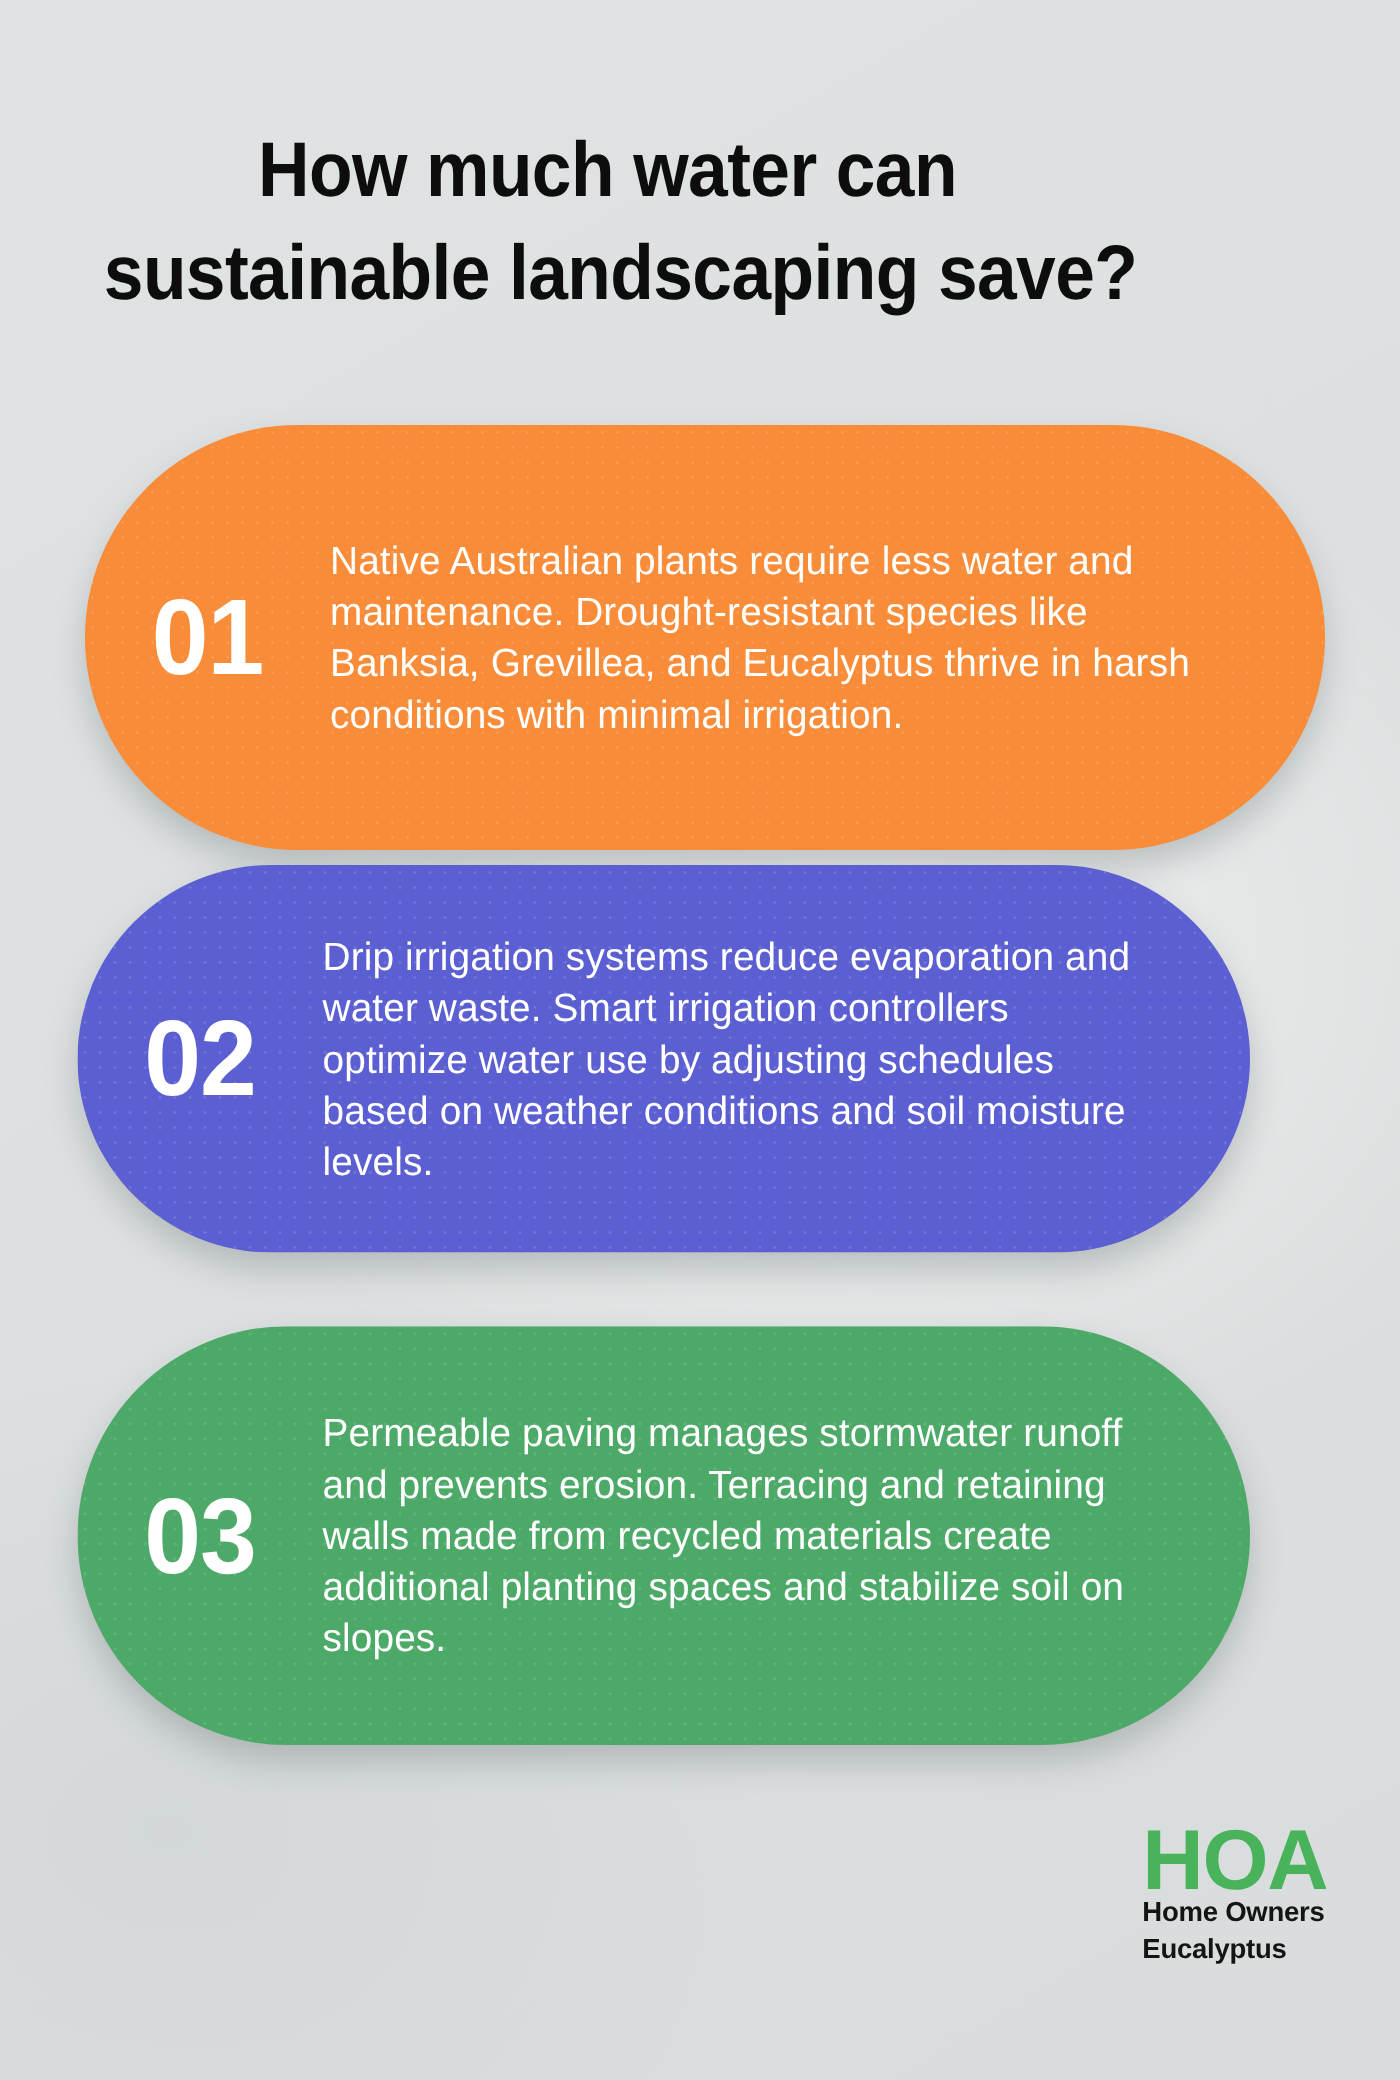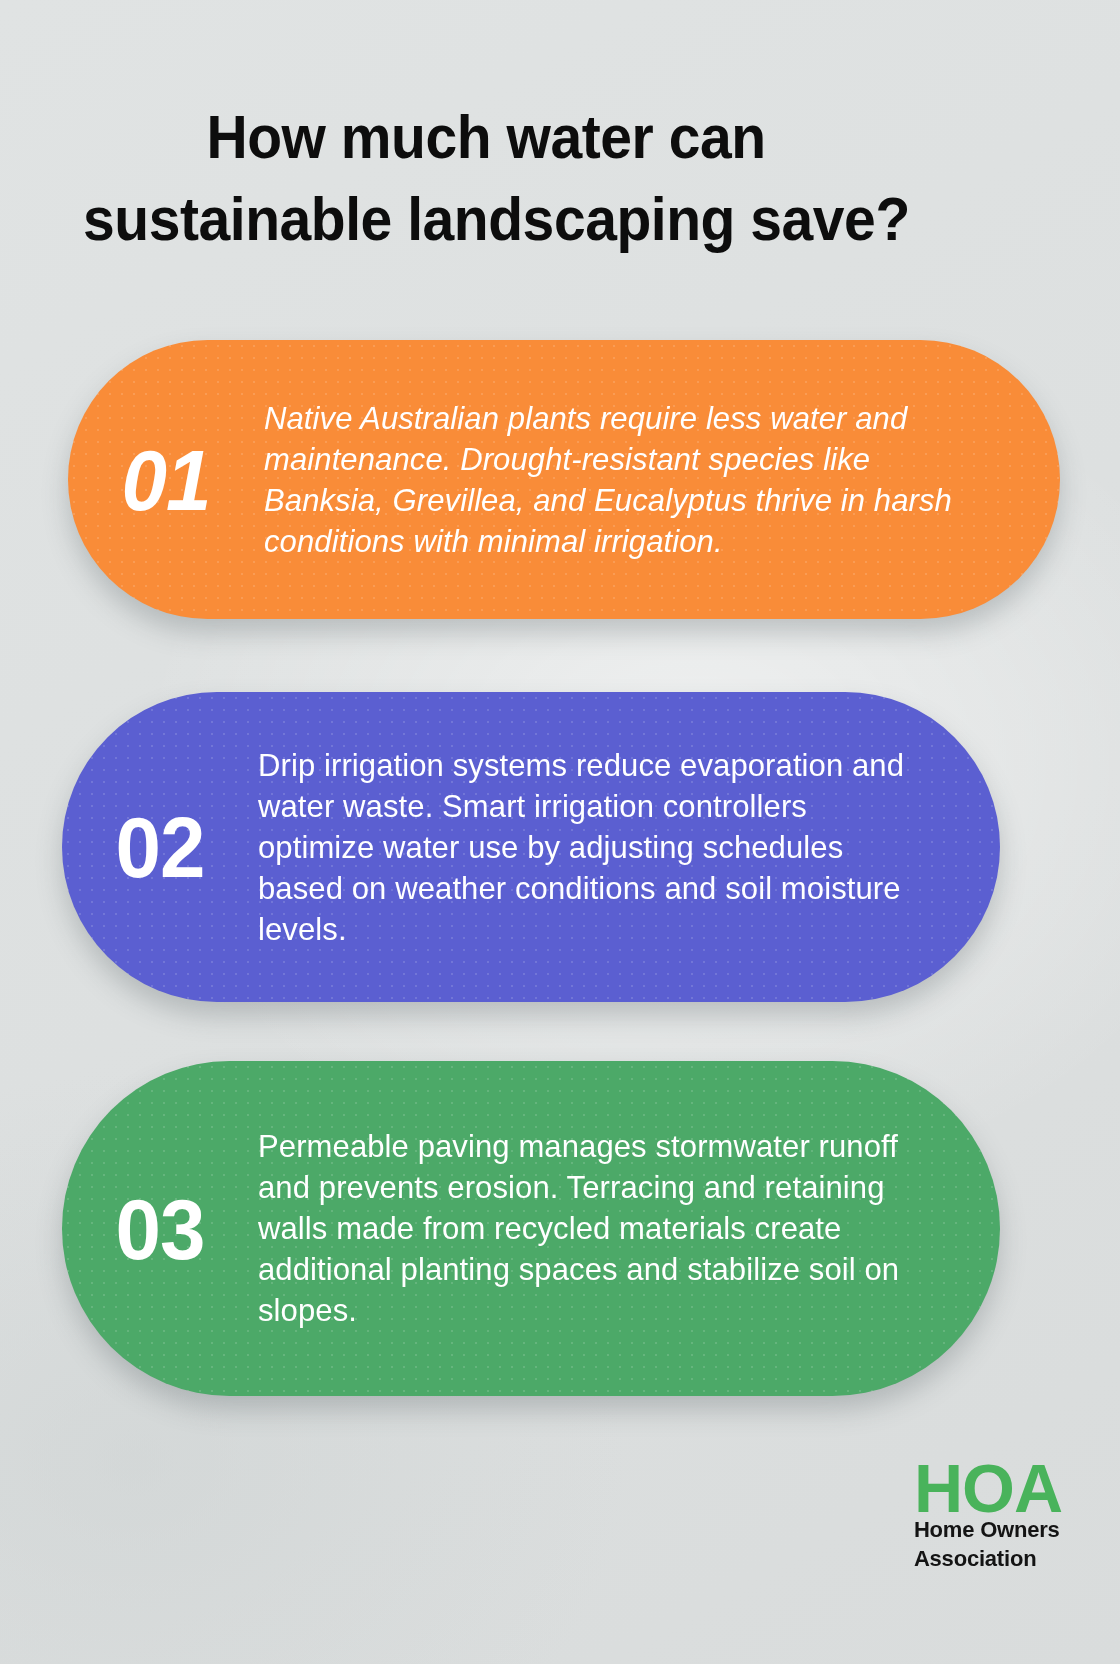--- a/index.html
+++ b/index.html
@@ -82,23 +82,22 @@
     color: #ffffff;
     letter-spacing: 0.1px;
     transform: scaleX(0.985);
     transform-origin: left center;
   }
 
   #card-1 {
     left: 68px;
     top: 340px;
     width: 992px;
-    height: 279px;
+    height: 340px;
     background-color: #f98c38;
-    font-style: italic;
   }
   #card-2 {
     left: 62px;
     top: 692px;
     width: 938px;
     height: 310px;
     background-color: #5b5fd1;
   }
   #card-3 {
     left: 62px;
@@ -155,16 +154,16 @@
   </div>
 
   <div class="card" id="card-3">
     <div class="num">03</div>
     <div class="body">Permeable paving manages stormwater runoff and prevents erosion. Terracing and retaining walls made from recycled materials create additional planting spaces and stabilize soil on slopes.</div>
   </div>
 
   <div class="logo">
     <div class="logo-mark">HOA</div>
     <div class="logo-sub">Home Owners</div>
-    <div class="logo-sub">Association</div>
+    <div class="logo-sub">Eucalyptus</div>
   </div>
 
 </div>
 
 </body></html>

